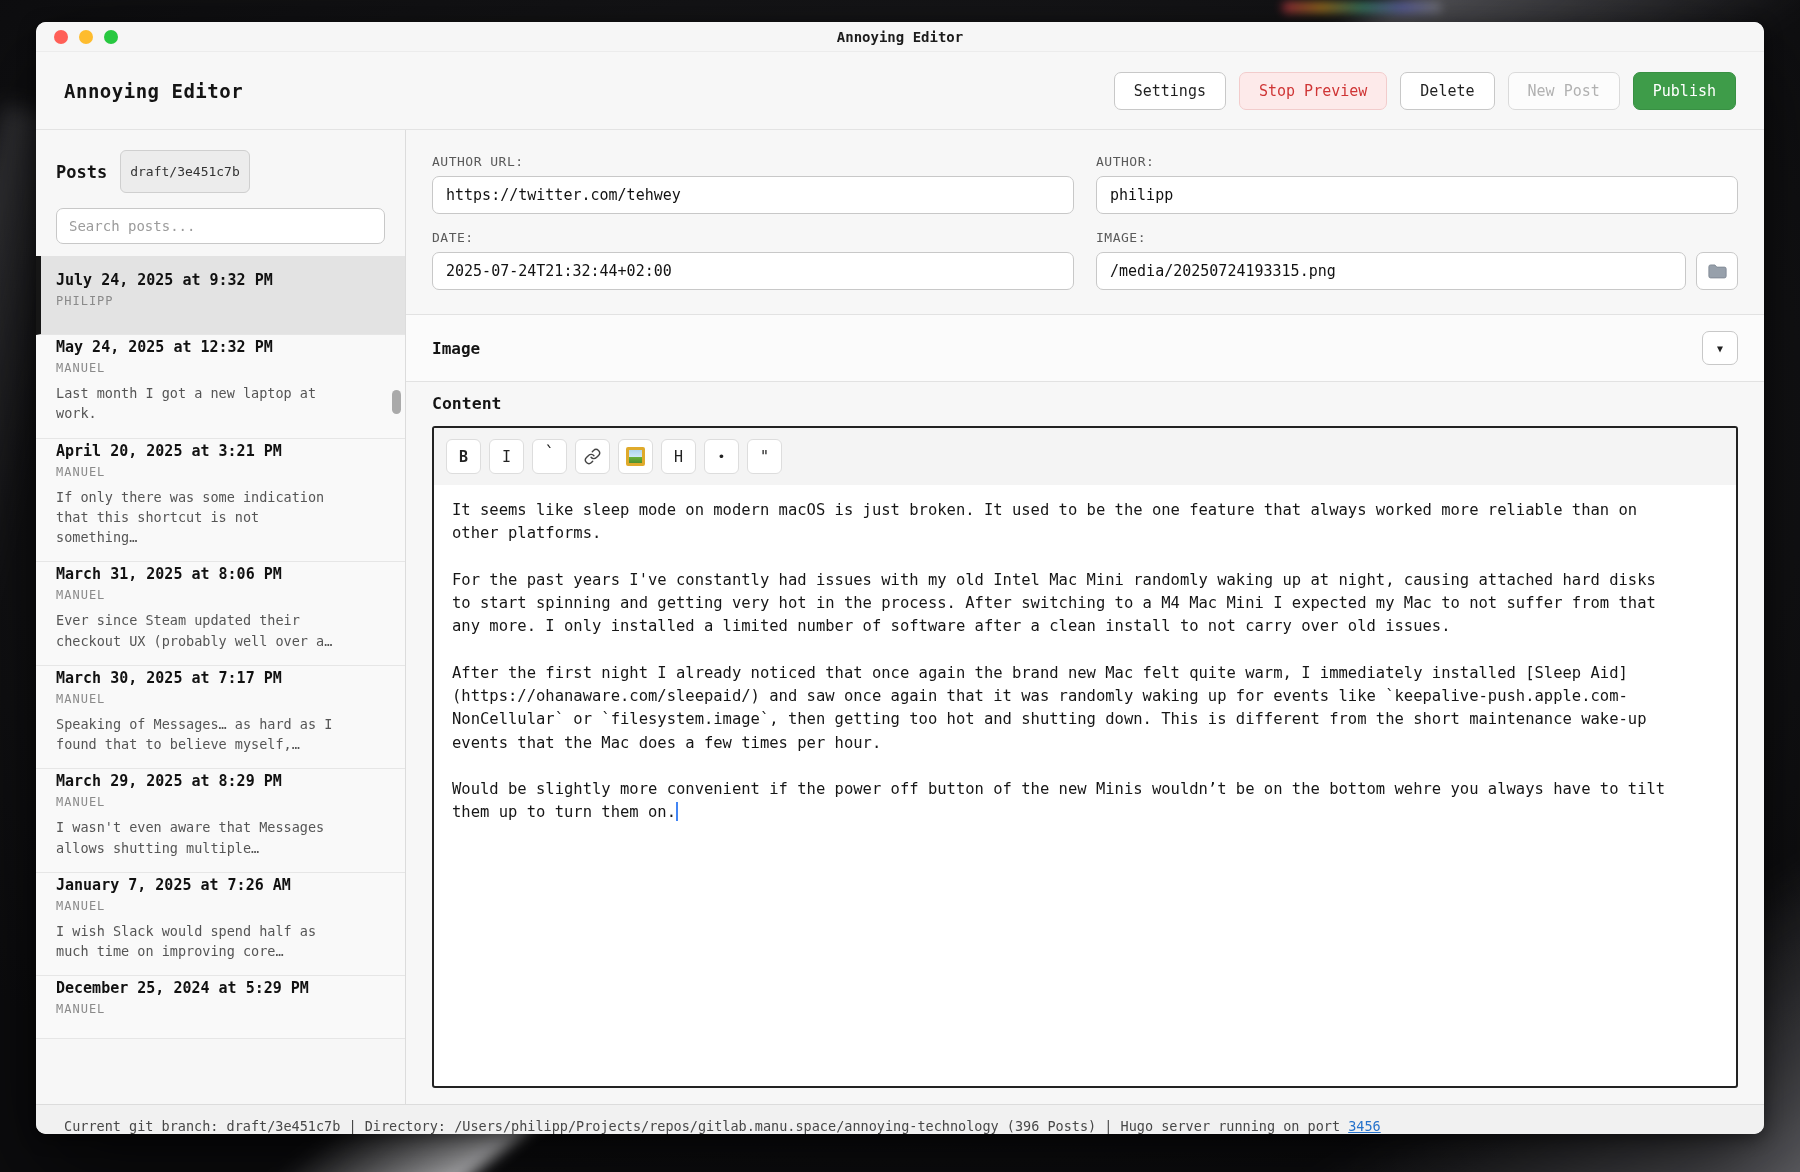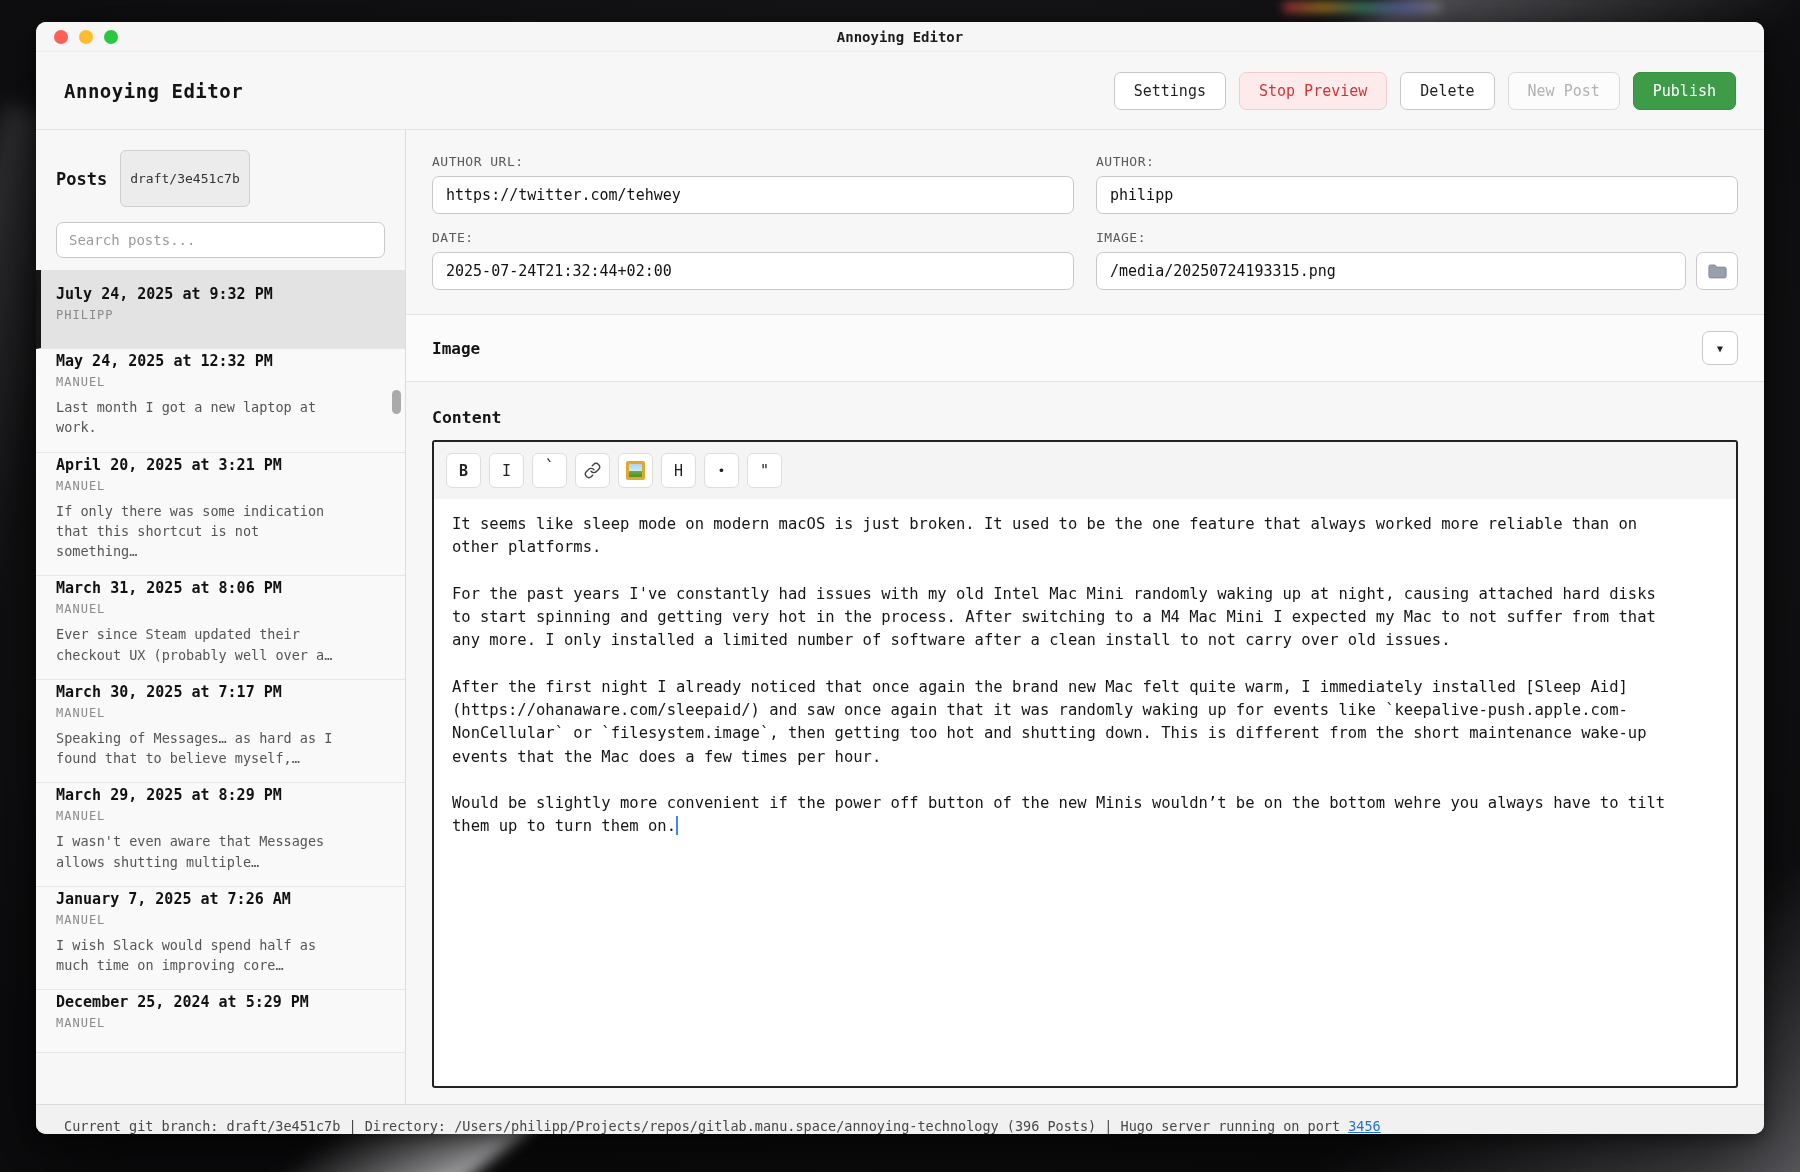--- a/index.html
+++ b/index.html
@@ -39,21 +39,21 @@
   .btn.disabled { color:#b1b1b1; border-color:#dadada; background:#fcfcfc; }
   .btn.primary { background:#3e9c49; border-color:#389043; color:#fff; }
 
   .body-row { flex:1 1 auto; display:flex; min-height:0; }
 
   .sidebar { position:relative; flex:0 0 370px; border-right:1px solid #dcdcdc; display:flex;
     flex-direction:column; padding-top:20px; overflow:hidden; background:#f7f7f7; }
   .sidebar-head { display:flex; align-items:center; gap:13px; padding:0 20px; }
   .posts-title { font-size:17px; font-weight:bold; color:#141414; }
   .branch-badge { font-size:13px; color:#333; background:#ececec; border:1px solid #cfcfcf;
-    border-radius:6px; padding:20px 9px; }
+    border-radius:6px; padding:13px 9px; }
   .search { margin:15px 20px 12px; padding:9px 12px; font-family:inherit; font-size:14px;
     border:1px solid #c8c8c8; border-radius:7px; background:#fff; color:#222; }
   .search::placeholder { color:#9b9b9b; }
   .post-list { flex:1 1 auto; overflow:hidden; }
   .post-item { padding:3px 20px 14px; border-bottom:1px solid #e6e6e6; background:#f9f9f9; cursor:pointer; }
   .post-item.selected { background:#e3e3e3; border-left:5px solid #161616; padding-left:15px; padding-top:15px; padding-bottom:18px; }
   .post-date { font-size:15px; font-weight:bold; color:#111; margin-bottom:5px; white-space:nowrap; }
   .post-author { font-size:12px; color:#8a8a8a; letter-spacing:1px; margin-bottom:8px; }
   .post-preview { font-size:13.5px; line-height:1.5; color:#555; max-width:278px; }
   .post-preview:empty { display:none; }
@@ -69,21 +69,21 @@
   .with-btn .text-input { flex:1 1 auto; }
   .icon-btn { flex:0 0 42px; height:38px; border:1px solid #c8c8c8; border-radius:7px; background:#fff;
     display:flex; align-items:center; justify-content:center; cursor:pointer; }
 
   .image-card { margin:24px -26px 0; padding:16px 26px; border-top:1px solid #e2e2e2;
     border-bottom:1px solid #e2e2e2; background:#fbfbfb; display:flex; align-items:center; justify-content:space-between; }
   .image-card-title { font-size:16px; font-weight:bold; color:#141414; }
   .collapse-btn { width:36px; height:34px; border:1px solid #c8c8c8; border-radius:7px; background:#fff;
     font-size:10px; color:#222; cursor:pointer; font-family:inherit; }
 
-  .content-title { margin:26px 0 13px; font-size:16.5px; font-weight:bold; color:#141414; }
+  .content-title { margin:12px 0 13px; font-size:16.5px; font-weight:bold; color:#141414; }
   .editor { flex:1 1 auto; min-height:0; border:2px solid #222; border-radius:3px; background:#fff;
     display:flex; flex-direction:column; overflow:hidden; margin-bottom:4px; }
   .toolbar { flex:0 0 auto; display:flex; gap:8px; padding:11px 12px; background:#f4f4f4; }
   .tool-btn { width:35px; height:35px; border:1px solid #ddd; border-radius:6px; background:#fff;
     font-family:inherit; font-size:15px; color:#222; display:flex; align-items:center; justify-content:center; cursor:pointer; }
   .tool-btn.bold { font-weight:bold; }
   .tool-btn .backtick { font-size:17px; margin-top:-8px; }
   .tool-btn .bullet { font-size:13px; }
   .pic-icon { width:19px; height:19px; border:3px solid #dfaa2b; border-radius:2px;
     background:linear-gradient(180deg,#aed4ee 0%,#cde8f7 52%,#6cb23c 52%,#4f8f2e 100%); }

